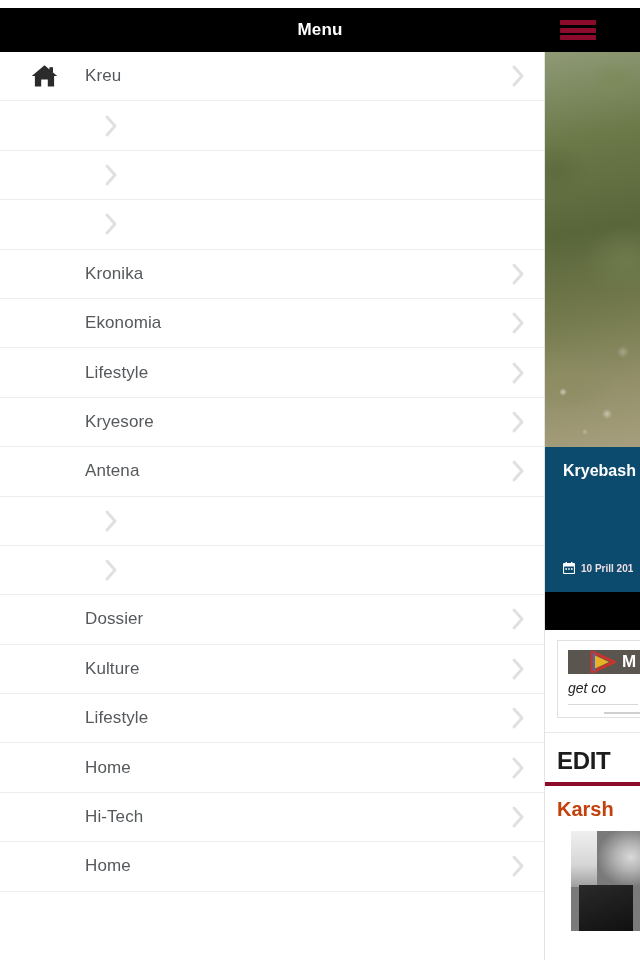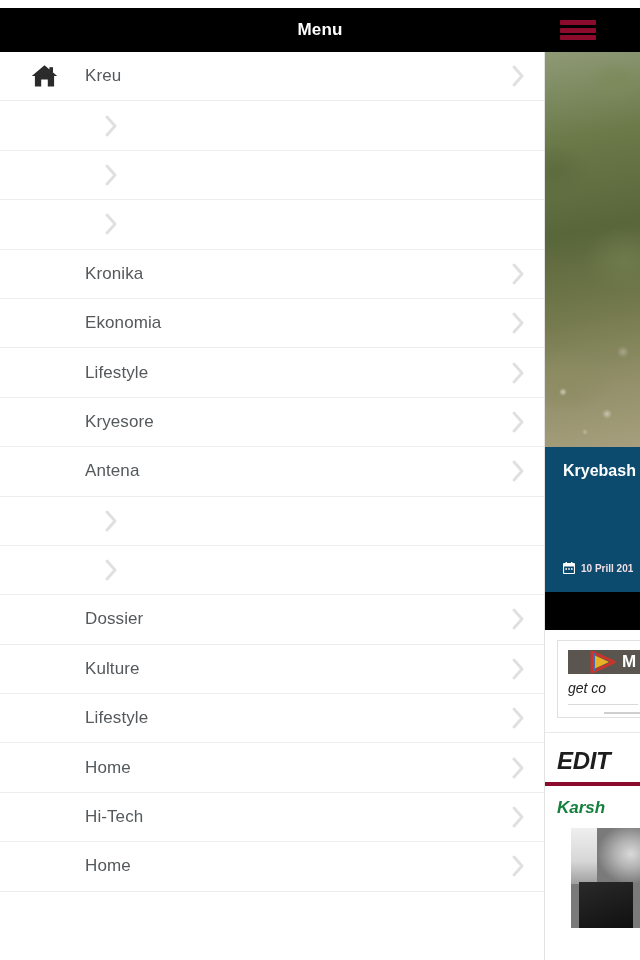--- a/index.html
+++ b/index.html
@@ -229,41 +229,40 @@
   .section-divider {
     width: 95px;
     height: 1px;
     background: #e8e8e8;
     margin-top: 4px;
   }
 
   .editorial-wrap {
     width: 95px;
     padding: 14px 16px 0 12px;
-    font-style: italic;
   }
   .editorial-head {
     font-size: 24px;
     font-weight: bold;
     color: #1d1d1d;
     letter-spacing: -0.3px;
     white-space: nowrap;
   }
   .editorial-rule {
     margin-top: 7px;
     margin-left: -12px;
     width: 107px;
     height: 4px;
     background: #8c0b2c;
   }
   .editorial-title {
     margin-top: 12px;
-    font-size: 17px;
+    font-size: 20px;
     font-weight: bold;
-    color: #15803d;
+    color: #c2410c;
     white-space: nowrap;
   }
   .editorial-photo {
     margin-top: 10px;
     margin-left: 14px;
     width: 90px;
     height: 100px;
     overflow: hidden;
     background:
       radial-gradient(ellipse 34px 30px at 60px 26px, #d9d9d9 0%, #b3b3b3 45%, #7a7a7a 100%),

